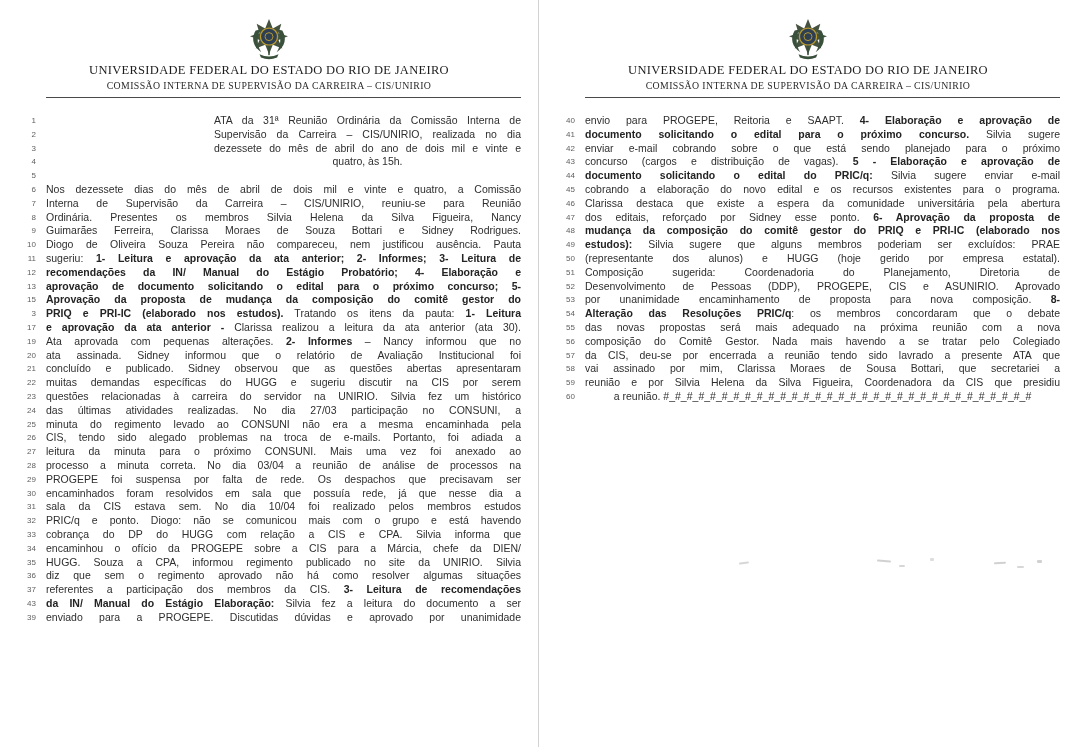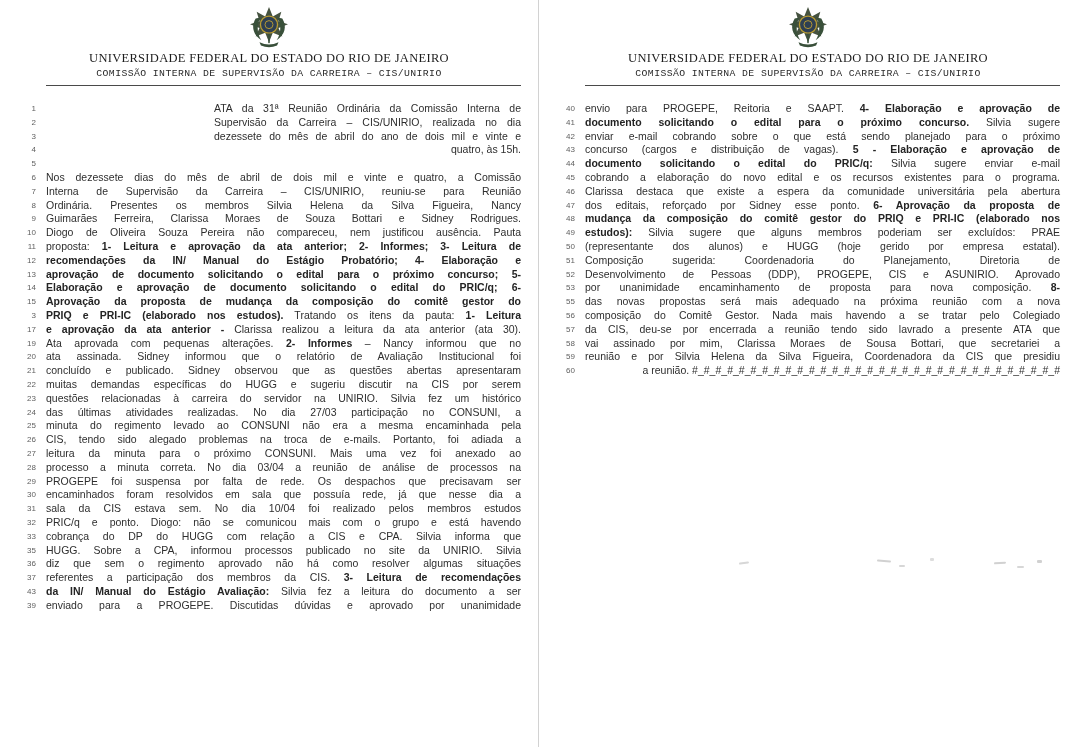--- a/index.html
+++ b/index.html
@@ -1,30 +1,30 @@
 <!DOCTYPE html>
 <html><head>
 <meta charset="utf-8">
 <style>
   * { margin:0; padding:0; box-sizing:border-box; }
   html,body { background:#ffffff; }
   body { font-family:"Liberation Sans", sans-serif; color:#303030; }
   .sheet { width:1077px; height:747px; display:flex; background:#ffffff; overflow:hidden; }
   .page { width:538px; height:747px; position:relative; overflow:hidden; background:#ffffff; }
   .page.page2 { width:539px; border-left:1px solid #d2d2d2; }
-  .page-header { text-align:center; padding-top:6px; }
+  .page-header { text-align:center; padding-top:18px; }
   .coat { height:44px; line-height:44px; }
   .coat svg { display:inline-block; vertical-align:top; }
   .univ { font-family:"Liberation Serif", serif; font-size:12.5px; letter-spacing:0.3px; color:#1c1c1c; margin-top:1px; white-space:nowrap; }
-  .comm { font-family:Liberation Mono, monospace; font-size:9.8px; letter-spacing:0.4px; color:#2a2a2a; margin-top:2px; white-space:nowrap; }
+  .comm { font-family:Liberation Serif, serif; font-size:9.8px; letter-spacing:0.4px; color:#2a2a2a; margin-top:2px; white-space:nowrap; }
   .rule { height:0; border-top:1.2px solid #4a4a4a; margin:6px 17px 0 46px; }
   .body { margin-top:16px; }
   .line { display:flex; height:13.8px; overflow:hidden; }
   .num { flex:0 0 36px; text-align:right; font-size:8px; color:#5f5f5f; line-height:14.4px; }
-  .txt { flex:1; padding-left:10px; margin-right:17px; font-size:10.5px; line-height:13.8px; color:#2e2e2e; text-align:right; white-space:nowrap; }
+  .txt { flex:1; padding-left:10px; margin-right:17px; font-size:10.5px; line-height:13.8px; color:#2e2e2e; text-align:center; white-space:nowrap; }
   .line.just .txt { white-space:normal; text-align:justify; text-align-last:justify; }
   .line.indent .txt { padding-left:178px; }
   .txt b { font-weight:bold; color:#242424; }
   .smudges i { position:absolute; background:#8d8d8d; display:block; border-radius:1px; }
 </style>
 </head>
 <body>
 
 <div class="sheet">
 
@@ -82,35 +82,31 @@
         <div class="line just">
           <span class="num">9</span>
           <span class="txt"><span>Guimarães Ferreira, Clarissa Moraes de Souza Bottari e Sidney Rodrigues.</span></span>
         </div>
         <div class="line just">
           <span class="num">10</span>
           <span class="txt"><span>Diogo de Oliveira Souza Pereira não compareceu, nem justificou ausência. Pauta</span></span>
         </div>
         <div class="line just">
           <span class="num">11</span>
-          <span class="txt"><span>proposta: </span><b>1- Leitura e aprovação da ata anterior; 2- Informes; 3- Leitura de</b></span>
+          <span class="txt"><span>sugeriu: </span><b>1- Leitura e aprovação da ata anterior; 2- Informes; 3- Leitura de</b></span>
         </div>
         <div class="line just">
           <span class="num">12</span>
           <span class="txt"><b>recomendações da IN/ Manual do Estágio Probatório; 4- Elaboração e</b></span>
         </div>
         <div class="line just">
           <span class="num">13</span>
           <span class="txt"><b>aprovação de documento solicitando o edital para o próximo concurso; 5-</b></span>
         </div>
         <div class="line just">
-          <span class="num">14</span>
-          <span class="txt"><b>Elaboração e aprovação de documento solicitando o edital do PRIC/q; 6-</b></span>
-        </div>
-        <div class="line just">
           <span class="num">15</span>
           <span class="txt"><b>Aprovação da proposta de mudança da composição do comitê gestor do</b></span>
         </div>
         <div class="line just">
           <span class="num">3</span>
           <span class="txt"><b>PRIQ e PRI-IC (elaborado nos estudos).</b><span> Tratando os itens da pauta: </span><b>1- Leitura</b></span>
         </div>
         <div class="line just">
           <span class="num">17</span>
           <span class="txt"><b>e aprovação da ata anterior -</b><span> Clarissa realizou a leitura da ata anterior (ata 30).</span></span>
@@ -169,34 +165,38 @@
         </div>
         <div class="line just">
           <span class="num">32</span>
           <span class="txt"><span>PRIC/q e ponto. Diogo: não se comunicou mais com o grupo e está havendo</span></span>
         </div>
         <div class="line just">
           <span class="num">33</span>
           <span class="txt"><span>cobrança do DP do HUGG com relação a CIS e CPA. Silvia informa que</span></span>
         </div>
         <div class="line just">
+          <span class="num">34</span>
+          <span class="txt"><span>encaminhou o ofício da PROGEPE sobre a CIS para a Márcia, chefe da DIEN/</span></span>
+        </div>
+        <div class="line just">
           <span class="num">35</span>
-          <span class="txt"><span>HUGG. Sobre a CPA, informou processos publicado no site da UNIRIO. Silvia</span></span>
+          <span class="txt"><span>HUGG. Souza a CPA, informou regimento publicado no site da UNIRIO. Silvia</span></span>
         </div>
         <div class="line just">
           <span class="num">36</span>
           <span class="txt"><span>diz que sem o regimento aprovado não há como resolver algumas situações</span></span>
         </div>
         <div class="line just">
           <span class="num">37</span>
           <span class="txt"><span>referentes a participação dos membros da CIS. </span><b>3- Leitura de recomendações</b></span>
         </div>
         <div class="line just">
           <span class="num">43</span>
-          <span class="txt"><b>da IN/ Manual do Estágio Avaliação:</b><span> Silvia fez a leitura do documento a ser</span></span>
+          <span class="txt"><b>da IN/ Manual do Estágio Elaboração:</b><span> Silvia fez a leitura do documento a ser</span></span>
         </div>
         <div class="line just">
           <span class="num">39</span>
           <span class="txt"><span>enviado para a PROGEPE. Discutidas dúvidas e aprovado por unanimidade</span></span>
         </div>
       </div>
   </section>
 
   <section class="page page2">
     <header class="page-header">
@@ -267,20 +267,24 @@
         </div>
         <div class="line just">
           <span class="num">52</span>
           <span class="txt"><span>Desenvolvimento de Pessoas (DDP), PROGEPE, CIS e ASUNIRIO. Aprovado</span></span>
         </div>
         <div class="line just">
           <span class="num">53</span>
           <span class="txt"><span>por unanimidade encaminhamento de proposta para nova composição. </span><b>8-</b></span>
         </div>
         <div class="line just">
+          <span class="num">54</span>
+          <span class="txt"><b>Alteração das Resoluções PRIC/q</b><span>: os membros concordaram que o debate</span></span>
+        </div>
+        <div class="line just">
           <span class="num">55</span>
           <span class="txt"><span>das novas propostas será mais adequado na próxima reunião com a nova</span></span>
         </div>
         <div class="line just">
           <span class="num">56</span>
           <span class="txt"><span>composição do Comitê Gestor. Nada mais havendo a se tratar pelo Colegiado</span></span>
         </div>
         <div class="line just">
           <span class="num">57</span>
           <span class="txt"><span>da CIS, deu-se por encerrada a reunião tendo sido lavrado a presente ATA que</span></span>

